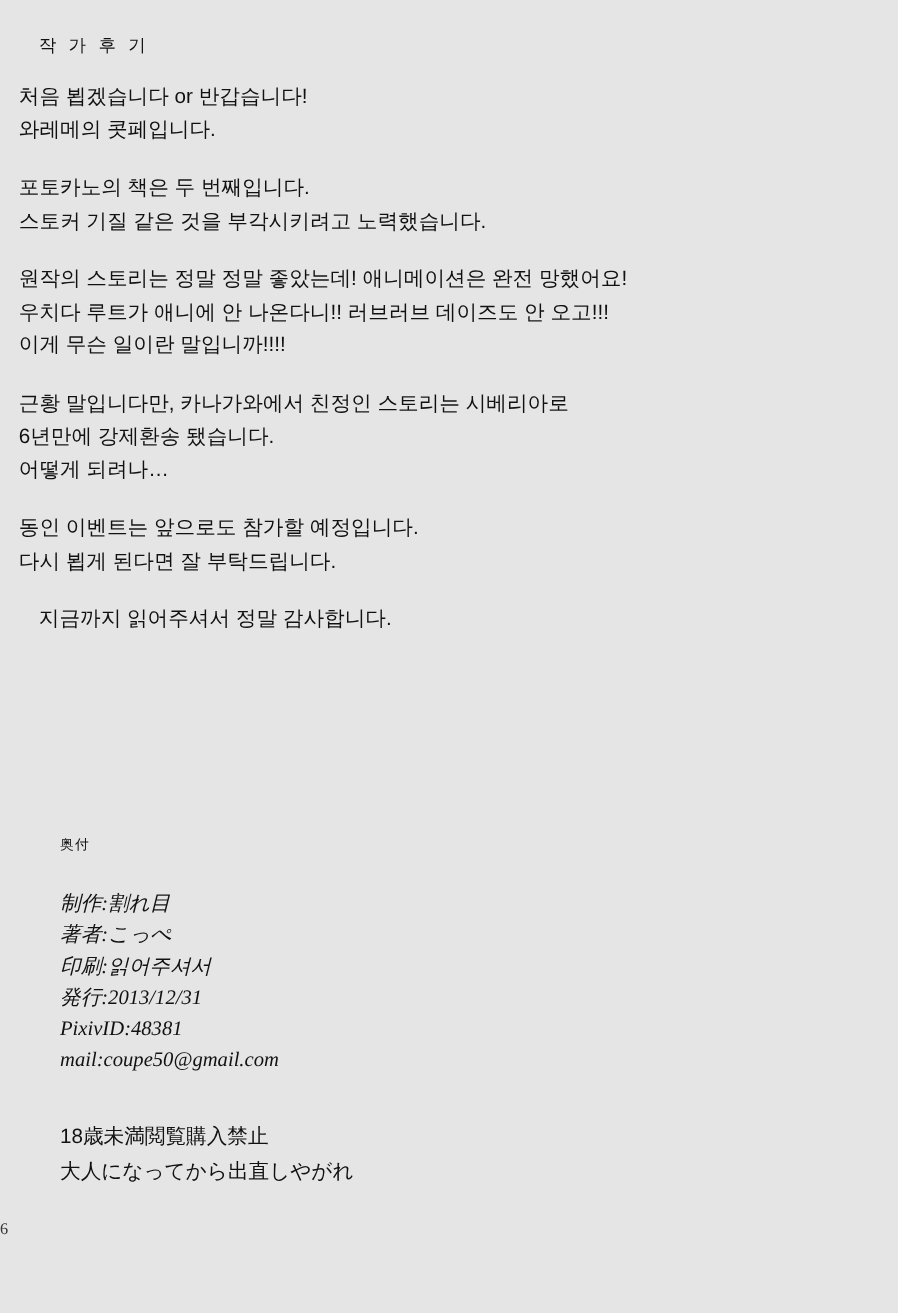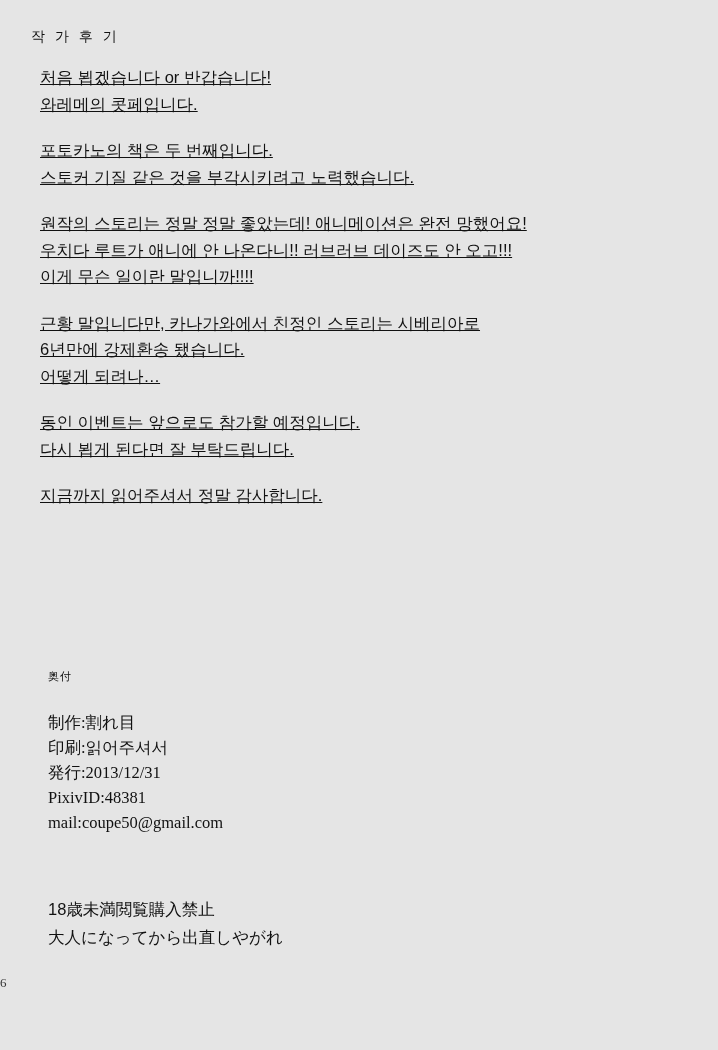--- a/index.html
+++ b/index.html
@@ -24,30 +24,30 @@
     position: absolute;
     left: 31px;
     top: 28px;
     font-size: 14px;
     letter-spacing: 3px;
     color: #111111;
     white-space: pre;
   }
   .body-block {
     position: absolute;
-    left: 40px;
+    left: 15px;
     top: 64px;
     width: 640px;
-    text-decoration: underline;
   }
   .para {
     margin: 0 0 20px 0;
   }
   .para:last-child {
     margin-bottom: 0;
+    margin-left: 16px;
   }
   .line {
     font-size: 16.5px;
     line-height: 26.5px;
     white-space: pre-wrap;
     color: #111111;
   }
   .colophon {
     position: absolute;
     left: 48px;
@@ -60,20 +60,21 @@
     line-height: 24px;
     letter-spacing: 1px;
     color: #111111;
     margin-bottom: 22px;
   }
   .credits {
     font-family: "Liberation Serif", serif;
     font-size: 16.5px;
     line-height: 25px;
     color: #111111;
+    font-style: italic;
   }
   .credits .cline {
     white-space: pre;
   }
   .notice {
     position: absolute;
     left: 48px;
     top: 895px;
     width: 600px;
     font-family: Liberation Sans, sans-serif;
@@ -132,20 +133,21 @@
     <div class="para">
       <div class="line">지금까지 읽어주셔서 정말 감사합니다.</div>
     </div>
 
   </div>
 
   <div class="colophon">
     <div class="colophon-title">奥付</div>
     <div class="credits">
       <div class="cline">制作:割れ目</div>
+      <div class="cline">著者:こっぺ</div>
       <div class="cline">印刷:읽어주셔서</div>
       <div class="cline">発行:2013/12/31</div>
       <div class="cline">PixivID:48381</div>
       <div class="cline">mail:coupe50@gmail.com</div>
     </div>
   </div>
 
   <div class="notice">
     <div class="nline">18歳未満閲覧購入禁止</div>
     <div class="nline">大人になってから出直しやがれ</div>

